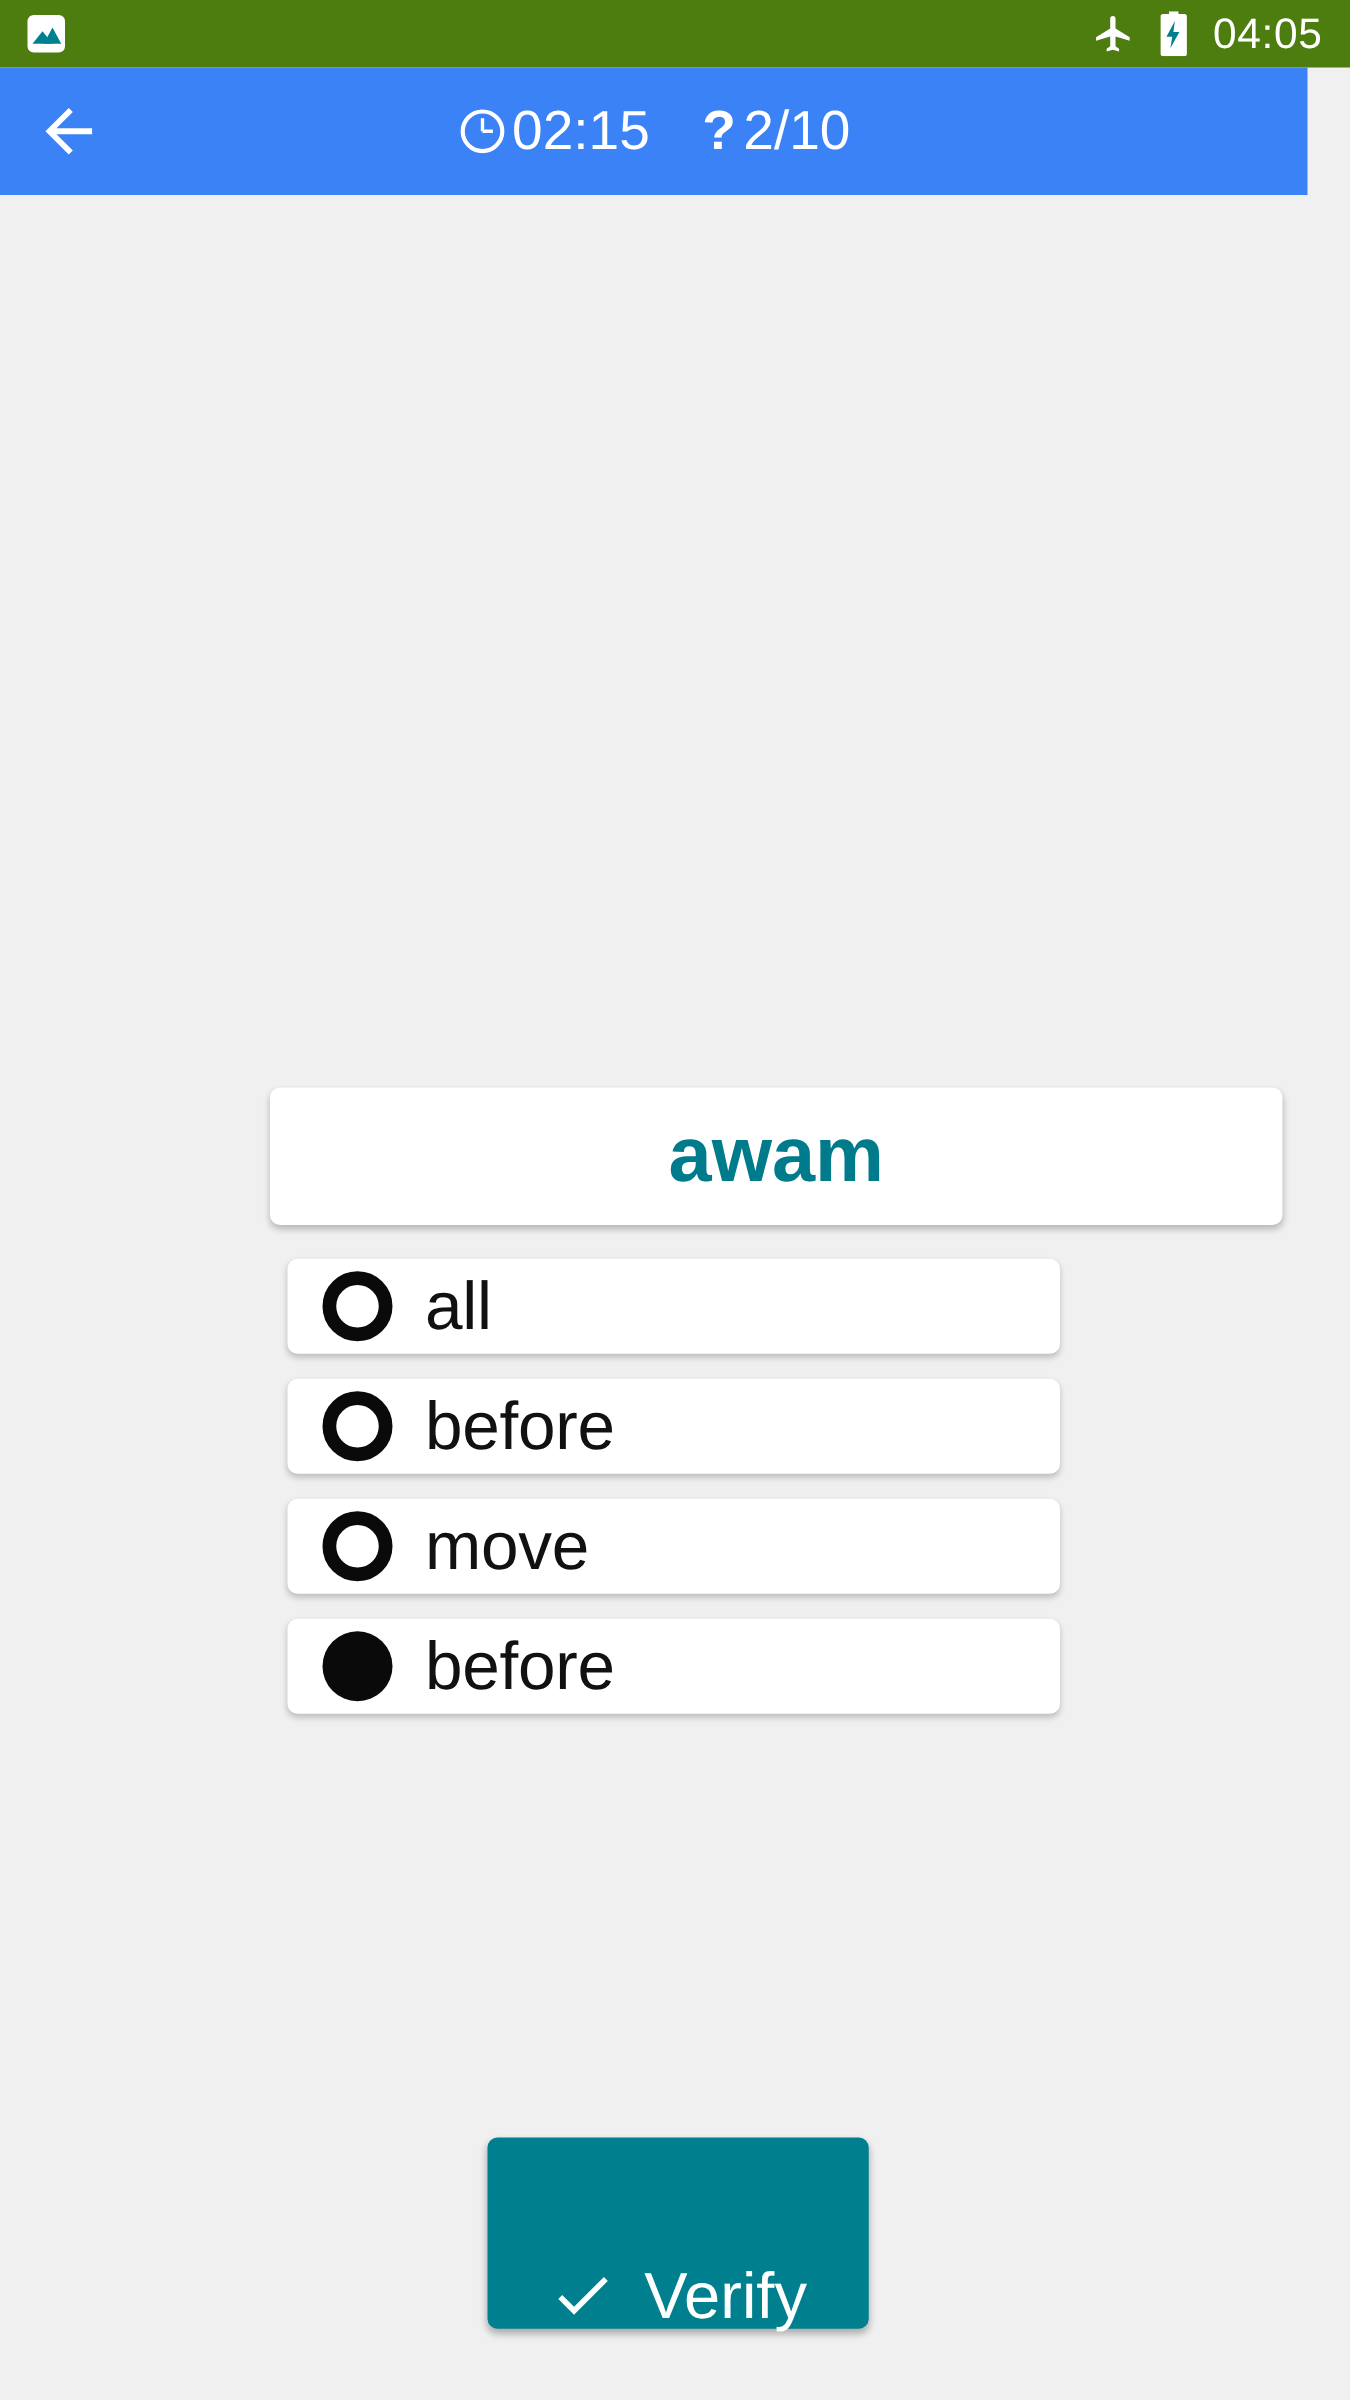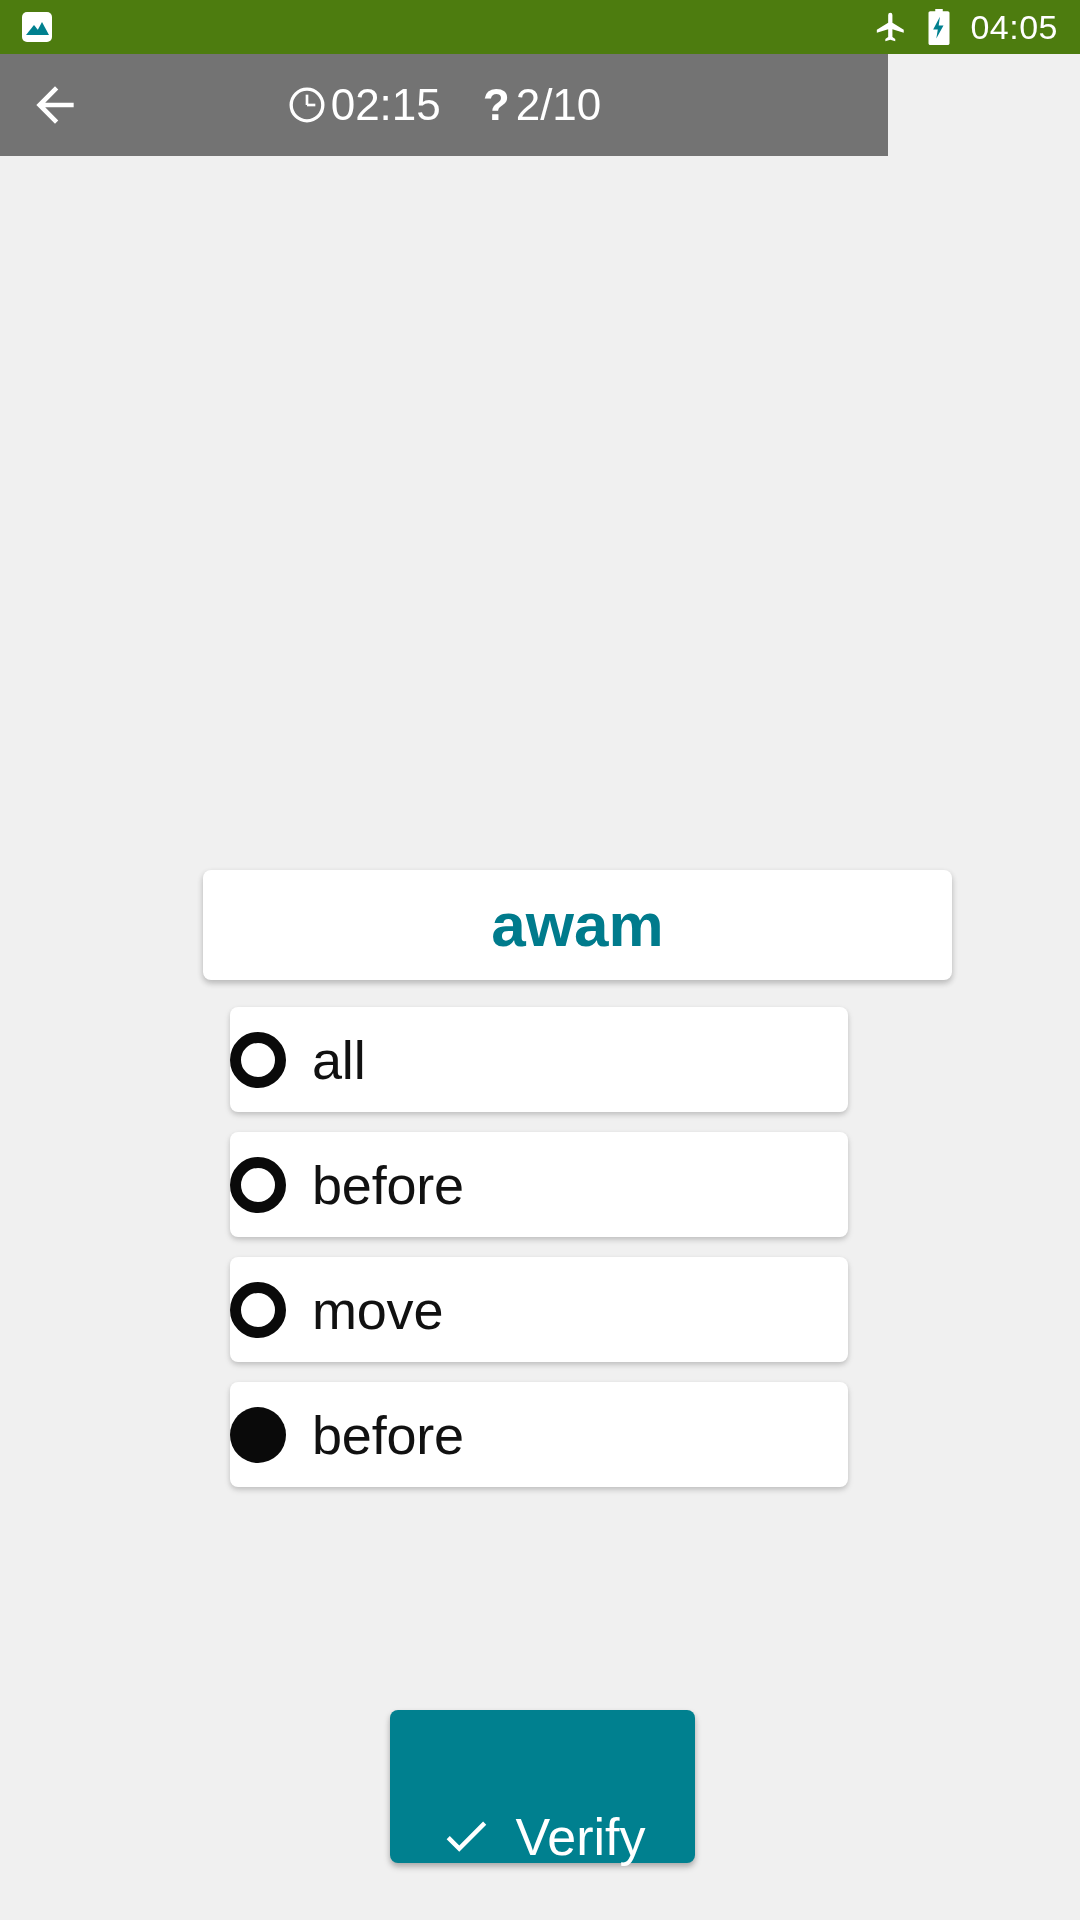--- a/index.html
+++ b/index.html
@@ -74,23 +74,23 @@
     color: #ffffff;
     font-size: 34px;
     letter-spacing: 0.5px;
     line-height: 1;
   }
 
   
   .app-bar {
     position: absolute;
     top: 54px; left: 0;
-    width: 888px;
+    width: 1046px;
     height: 102px;
-    background: #737373;
+    background: #3b82f6;
     display: flex;
     align-items: center;
   }
 
   .back-button {
     width: 110px;
     height: 102px;
     display: flex;
     align-items: center;
     justify-content: center;
@@ -132,23 +132,23 @@
   .content {
     position: absolute;
     top: 156px; left: 0;
     width: 1080px;
     height: 1764px;
     background: #f0f0f0;
   }
 
   .word-card {
     position: absolute;
-    left: 203px;
+    left: 216px;
     top: 714px;
-    width: 749px;
+    width: 810px;
     height: 110px;
     background: #ffffff;
     border-radius: 8px;
     box-shadow: 0 3px 6px rgba(0,0,0,0.16), 0 3px 6px rgba(0,0,0,0.10);
     display: flex;
     align-items: center;
     justify-content: center;
   }
 
   .word-text {
@@ -161,26 +161,27 @@
   .options {
     position: absolute;
     left: 230px;
     top: 851px;
     width: 618px;
   }
 
   .option {
     position: relative;
     width: 618px;
-    height: 105px;
+    height: 76px;
     background: #ffffff;
     border-radius: 8px;
     box-shadow: 0 3px 6px rgba(0,0,0,0.14), 0 2px 4px rgba(0,0,0,0.08);
     display: flex;
     align-items: center;
+    padding-left: 28px;
     margin-bottom: 20px;
   }
 
   .radio {
     width: 56px;
     height: 56px;
     border-radius: 50%;
     flex: none;
     margin-right: 26px;
   }

